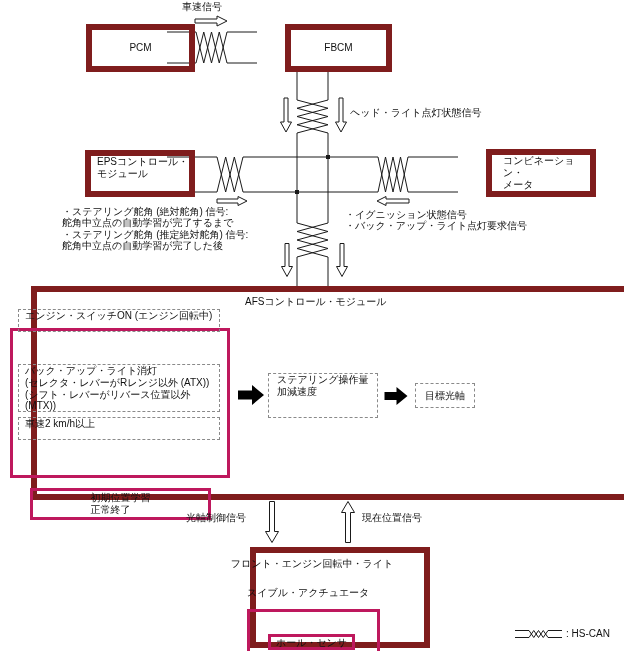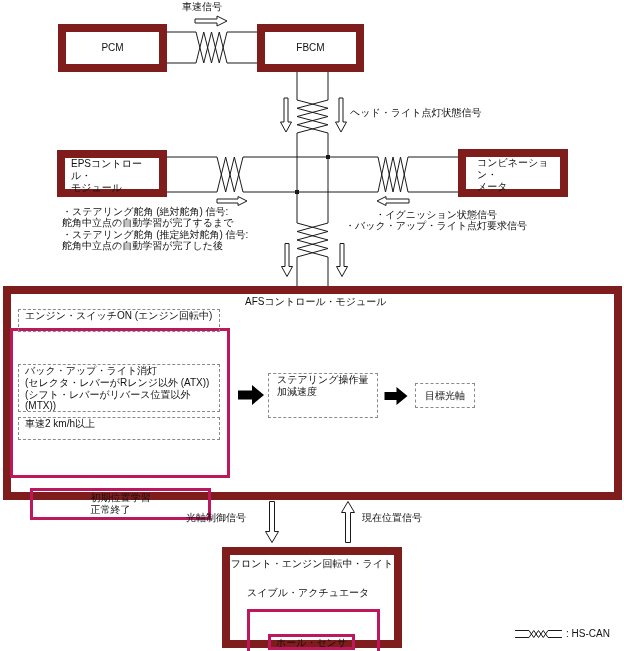--- a/index.html
+++ b/index.html
@@ -1,20 +1,20 @@
 <!DOCTYPE html>
 <html><head>
 <meta charset="utf-8">
 <style>
   html,body{margin:0;padding:0;background:#fff;}
   .stage{position:relative;width:624px;height:651px;background:#fff;overflow:hidden;
          font-family:"Liberation Sans","DejaVu Sans",sans-serif;color:#111;}
   #wires{position:absolute;left:0;top:0;pointer-events:none;}
   .abs{position:absolute;box-sizing:border-box;}
-  .box2{border:8px solid #7f1d1d;background:transparent;}
+  .box2{border:6px solid #7f1d1d;background:transparent;margin-left:28px;}
   .box1{border:3px solid #be185d;background:transparent;margin-top:28px;}
   .dash{border:1px dashed #8a8a8a;background:transparent;}
   .cen{display:flex;align-items:center;justify-content:center;text-align:center;}
   .vc{display:flex;align-items:flex-start;}
   .txt{font-size:10px;line-height:11.8px;white-space:pre-line;}
   .txt-s{font-size:10px;line-height:11.4px;white-space:pre-line;}
   .lbl{font-size:10px;line-height:11px;white-space:pre-line;}
 </style>
 </head>
 <body>
@@ -86,21 +86,21 @@
   </div>
   <div class="abs box2 vc txt" style="left:458px;top:149px;width:110px;height:48px;padding-left:11px">
     <span>コンビネーション・
 メータ</span>
   </div>
 
   <div class="abs txt-s" style="left:62px;top:206px;">・ステアリング舵角 (絶対舵角) 信号:
 舵角中立点の自動学習が完了するまで
 ・ステアリング舵角 (推定絶対舵角) 信号:
 舵角中立点の自動学習が完了した後</div>
-  <div class="abs txt-s" style="left:345px;top:209px;text-align:center;">・イグニッション状態信号
+  <div class="abs txt-s" style="left:345px;top:209px;">・イグニッション状態信号
 ・バック・アップ・ライト点灯要求信号</div>
 
   <div class="abs box2" style="left:3px;top:286px;width:619px;height:214px"></div>
   <div class="abs lbl" style="left:245px;top:296px;">AFSコントロール・モジュール</div>
 
   <div class="abs box1" style="left:10px;top:300px;width:220px;height:150px"></div>
 
   <div class="abs dash vc txt" style="left:18px;top:309px;width:202px;height:23px;padding-left:6px">
     <span>エンジン・スイッチON (エンジン回転中)</span>
   </div>

